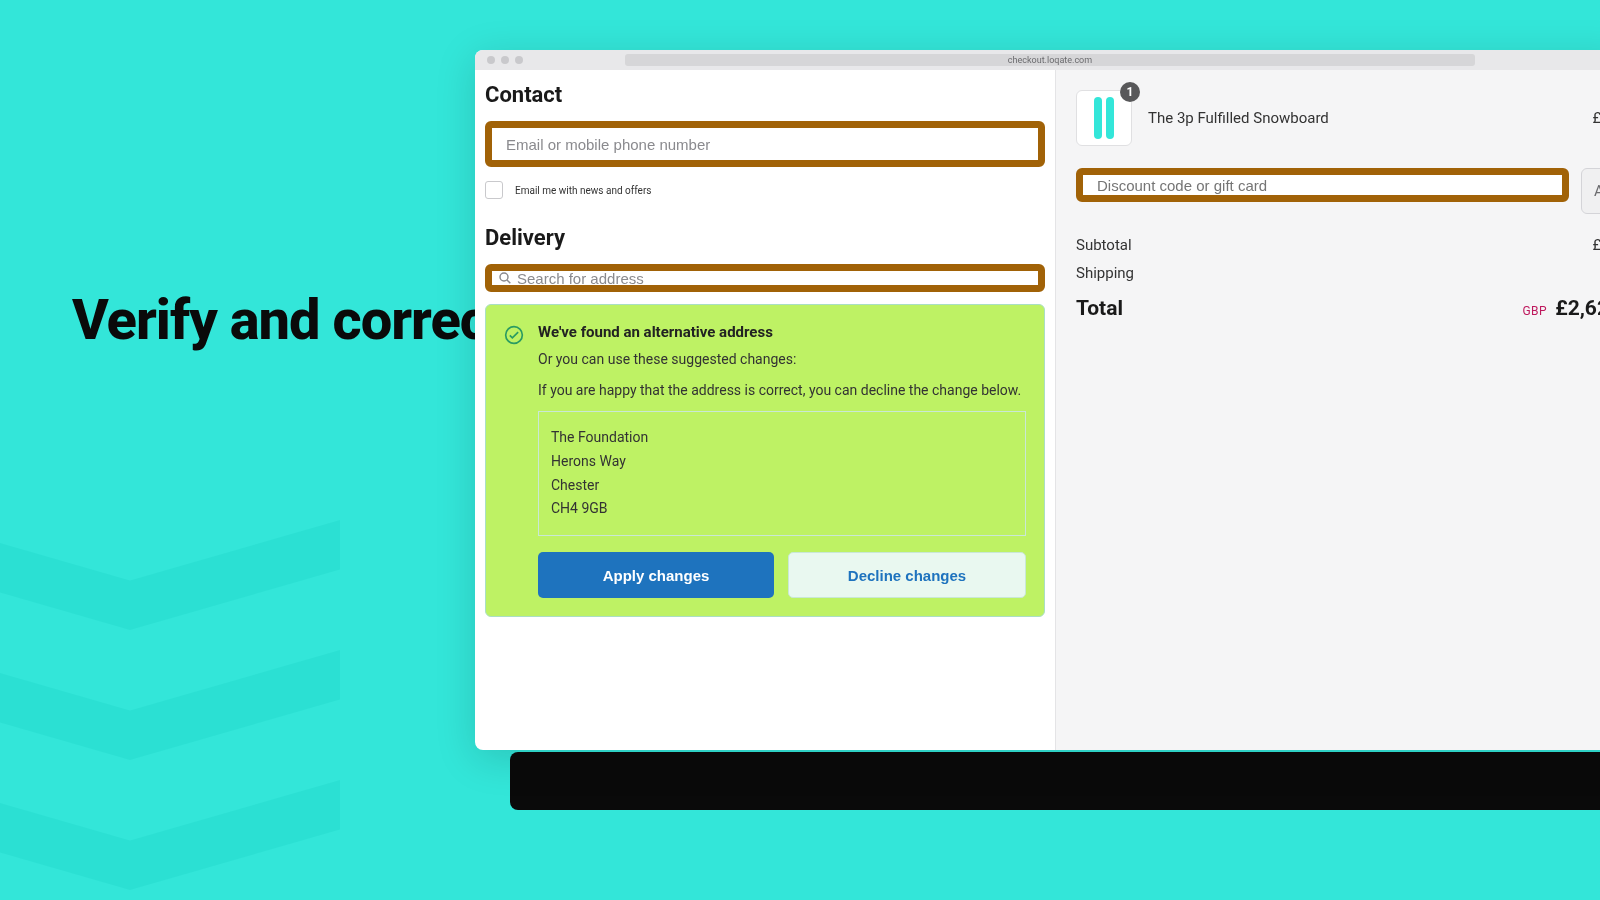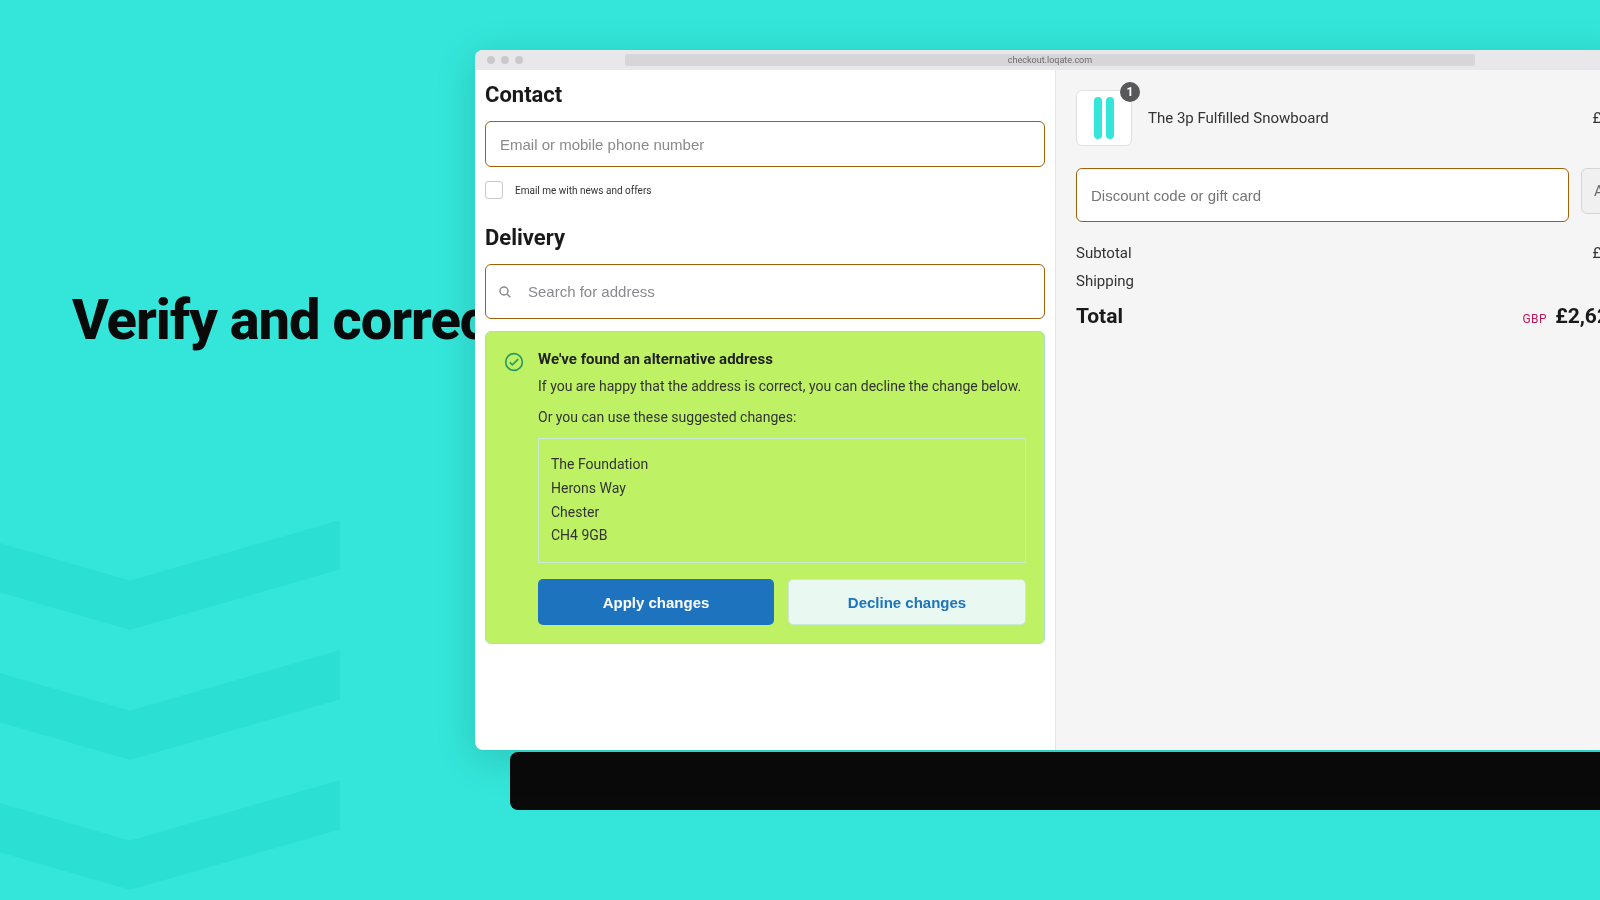--- a/index.html
+++ b/index.html
@@ -80,21 +80,21 @@
       padding: 12px 10px 20px 10px;
     }
     .section-title {
       font-size: 22px;
       font-weight: 700;
       color: #1a1a1a;
       margin-bottom: 14px;
     }
     .input-base {
       width: 100%;
-      border: 1px solid #a16207;
+      border: 7px solid #a16207;
       border-radius: 6px;
       font-size: 15px;
       color: #333;
       background: #fff;
     }
     .text-input {
       height: 46px;
       padding: 0 14px;
     }
     .text-input::placeholder { color: #8a8a8e; }
@@ -120,22 +120,22 @@
     .search-icon {
       position: absolute;
       left: 12px;
       top: 50%;
       transform: translateY(-50%);
       width: 16px;
       height: 16px;
       color: #8a8a8e;
     }
     .search-input {
-      height: 55px;
-      padding-left: 42px;
+      height: 28px;
+      padding-left: 25px;
     }
     .verify-panel {
       border: 1px solid #a9dfc4;
       background: #bef264;
       border-radius: 6px;
       padding: 18px;
     }
     .panel-head {
       display: flex;
       gap: 14px;
@@ -210,21 +210,21 @@
       font-weight: 700;
       display: flex;
       align-items: center;
       justify-content: center;
     }
     .item-name { font-size: 15px; color: #333; flex: 1; }
     .item-price { font-size: 15px; color: #333; padding-right: 4px; }
     .discount-row { display: flex; gap: 12px; margin-bottom: 22px; }
     .discount-input {
       flex: 1;
-      height: 54px;
+      height: 34px;
       padding: 0 14px;
     }
     .apply-btn {
       width: 44px;
       height: 46px;
       border: 1px solid #d4d4d8;
       border-radius: 6px;
       background: #f0f0f1;
       font-size: 15px;
       color: #6b6b6e;
@@ -304,22 +304,22 @@
       </div>
 
       <div class="verify-panel">
         <div class="panel-head">
           <svg class="panel-icon" viewBox="0 0 24 24" fill="none" stroke="#2a9b62" stroke-width="2">
             <circle cx="12" cy="12" r="10"></circle>
             <path d="M7 12.5l3 3 7-7"></path>
           </svg>
           <div style="flex:1">
             <div class="panel-title">We've found an alternative address</div>
+            <div class="panel-text">Or you can use these suggested changes:</div>
             <div class="panel-text">If you are happy that the address is correct, you can decline the change below.</div>
-            <div class="panel-text">Or you can use these suggested changes:</div>
             <div class="suggest-box">
               <div>The Foundation</div>
               <div>Herons Way</div>
               <div>Chester</div>
               <div>CH4 9GB</div>
             </div>
             <div class="panel-buttons">
               <button class="btn btn-primary">Apply changes</button>
               <button class="btn btn-secondary">Decline changes</button>
             </div>

